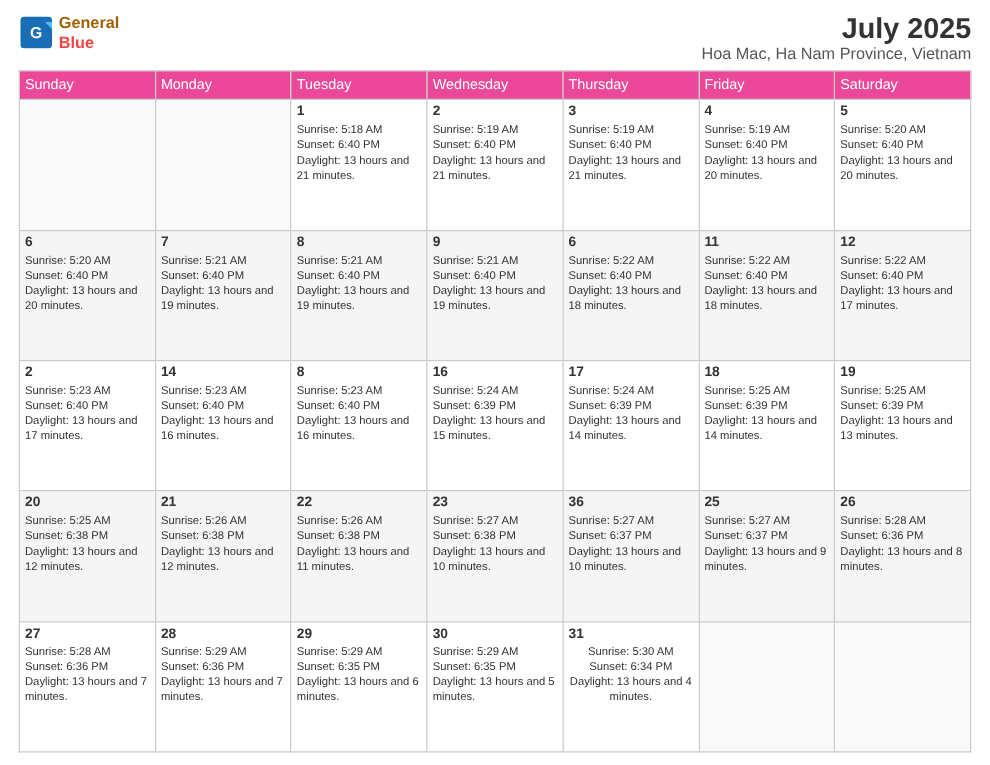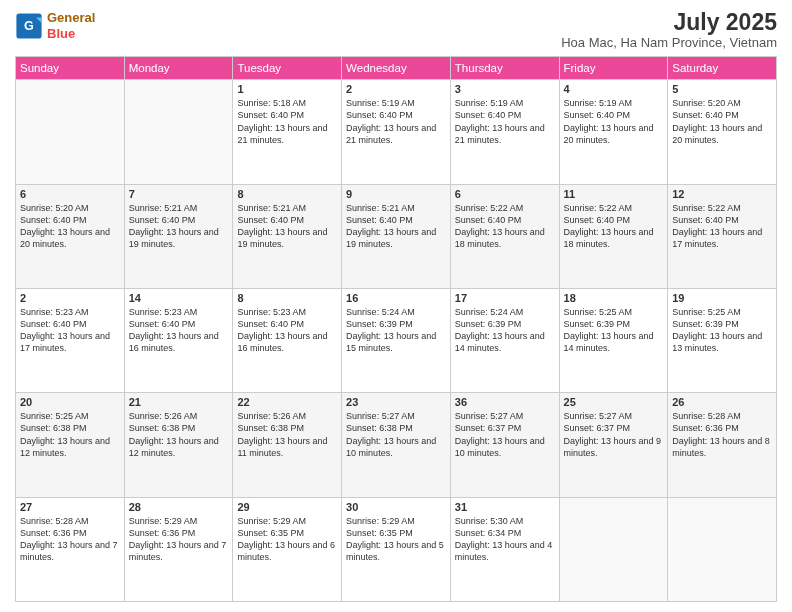--- a/index.html
+++ b/index.html
@@ -320,21 +320,21 @@
 Daylight: 13 hours and 6 minutes.</div>
           </td>
           <td>
             <span class="day-num">30</span>
             <div class="day-info" style="white-space: pre-line;">Sunrise: 5:29 AM
 Sunset: 6:35 PM
 Daylight: 13 hours and 5 minutes.</div>
           </td>
           <td>
             <span class="day-num">31</span>
-            <div class="day-info" style="white-space: pre-line;">Sunrise: 5:30 AM
+            <div class="day-info" style="white-space: pre-line; text-align: center;">Sunrise: 5:30 AM
 Sunset: 6:34 PM
 Daylight: 13 hours and 4 minutes.</div>
           </td>
           <td class="empty-cell"></td>
           <td class="empty-cell"></td>
         </tr>
       </tbody>
   </table>
 </div>
 

